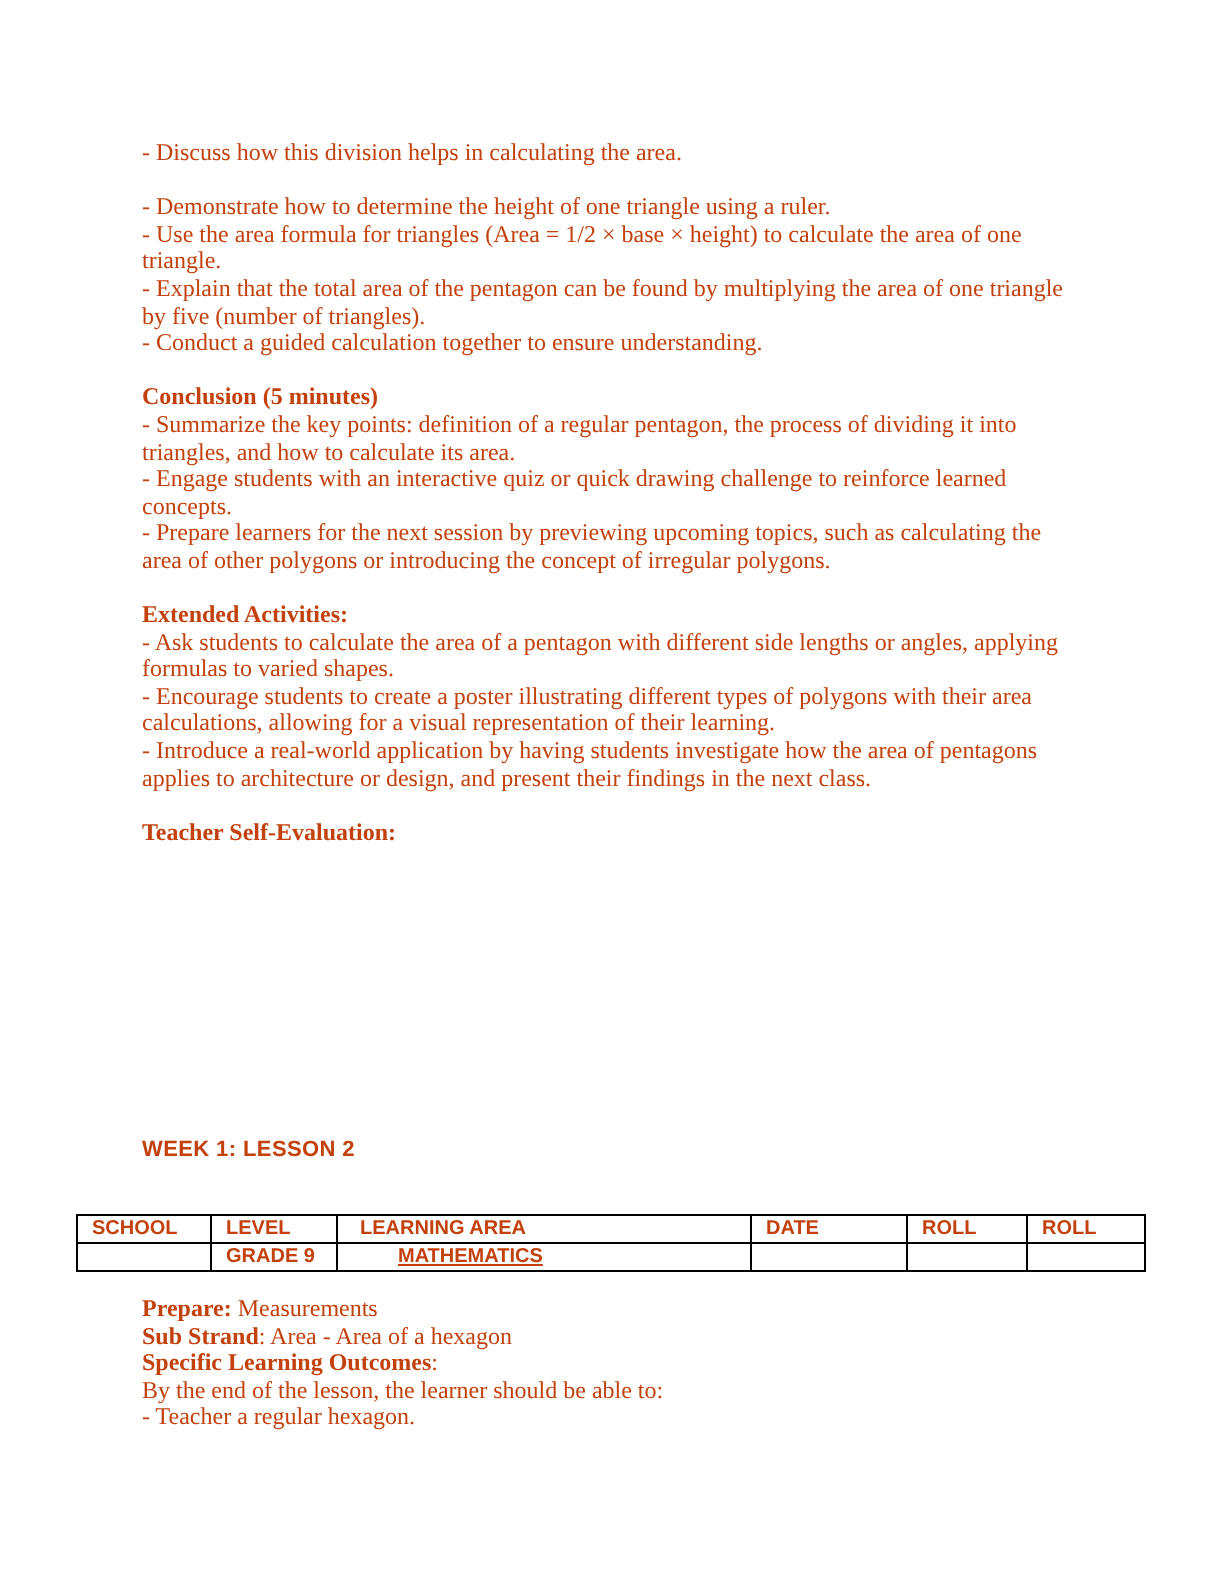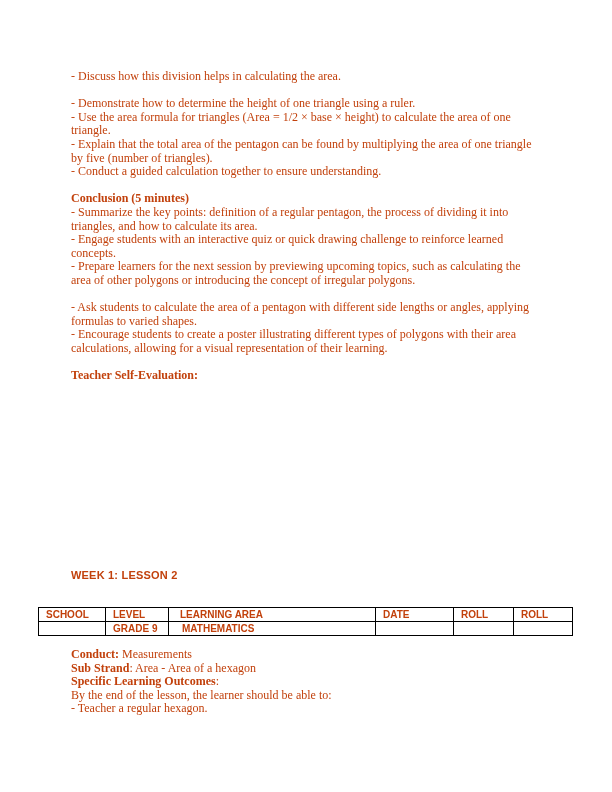--- a/index.html
+++ b/index.html
@@ -55,21 +55,21 @@
     height: 13px;
     padding: 0 3px 0 7px;
     text-align: left;
     vertical-align: middle;
     white-space: nowrap;
     overflow: hidden;
     font-weight: bold;
   }
   .info-table thead th:nth-child(1) { }
   .info-table thead th:nth-child(3) { padding-left: 11px; }
-  .info-table tbody td:nth-child(3) { padding-left: 13px; }
+  .info-table tbody td:nth-child(3) { padding-left: 30px; text-decoration: underline; }
 
   
   .details {
     position: absolute;
     left: 71px;
     top: 648px;
     width: 469px;
     font-size: 12px;
     line-height: 13.6px;
   }
@@ -90,22 +90,24 @@
         <p>- Explain that the total area of the pentagon can be found by multiplying the area of one triangle by five (number of triangles).</p>
         <p>- Conduct a guided calculation together to ensure understanding.</p>
       </div>
       <div class="block">
         <p><b>Conclusion (5 minutes)</b></p>
         <p>- Summarize the key points: definition of a regular pentagon, the process of dividing it into triangles, and how to calculate its area.</p>
         <p>- Engage students with an interactive quiz or quick drawing challenge to reinforce learned concepts.</p>
         <p>- Prepare learners for the next session by previewing upcoming topics, such as calculating the area of other polygons or introducing the concept of irregular polygons.</p>
       </div>
       <div class="block">
+        <p><b>Extended Activities:</b></p>
         <p>- Ask students to calculate the area of a pentagon with different side lengths or angles, applying formulas to varied shapes.</p>
         <p>- Encourage students to create a poster illustrating different types of polygons with their area calculations, allowing for a visual representation of their learning.</p>
+        <p>- Introduce a real-world application by having students investigate how the area of pentagons applies to architecture or design, and present their findings in the next class.</p>
       </div>
       <div class="block">
         <p><b>Teacher Self-Evaluation:</b></p>
       </div>
     </div>
 
   <div class="week-heading">WEEK 1: LESSON 2</div>
 
   <table class="info-table">
     <colgroup id="info-table-cols">
@@ -132,20 +134,20 @@
           <td>GRADE 9</td>
           <td>MATHEMATICS</td>
           <td></td>
           <td></td>
           <td></td>
         </tr>
     </tbody>
   </table>
 
   <div class="details" id="details">
-      <p><b>Conduct:</b> Measurements</p>
+      <p><b>Prepare:</b> Measurements</p>
       <p><b>Sub Strand</b>: Area - Area of a hexagon</p>
       <p><b>Specific Learning Outcomes</b>:</p>
       <p>By the end of the lesson, the learner should be able to:</p>
       <p>- Teacher a regular hexagon.</p>
     </div>
 
 </div>
 
 </body></html>

